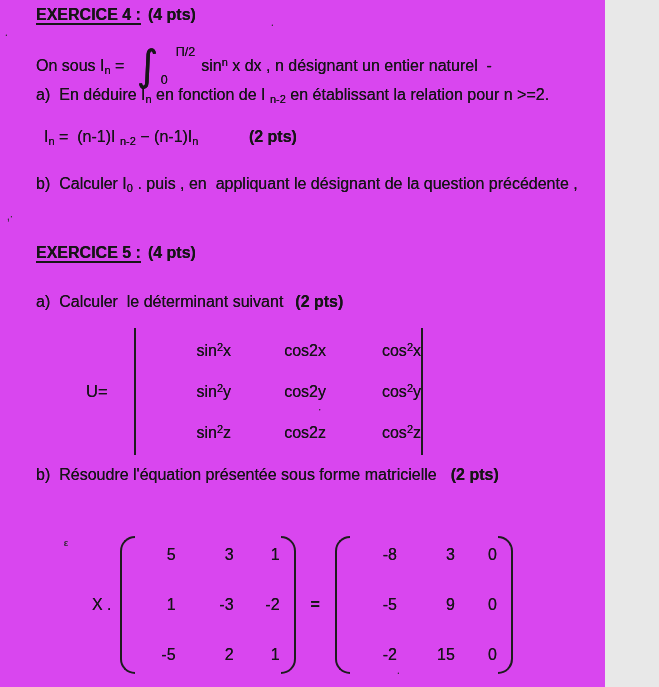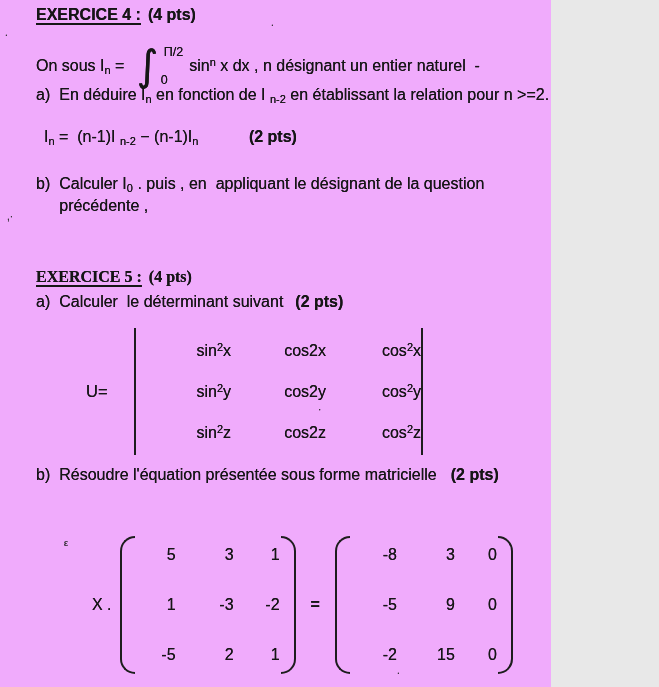--- a/index.html
+++ b/index.html
@@ -1,19 +1,19 @@
 <!DOCTYPE html>
 <html><head>
 <meta charset="utf-8">
 <style>
   html,body{margin:0;padding:0;background:#e8e8e8;}
   .page{
     position:relative;
-    width:551px;height:687px;
-    background:#f0abfc;
+    width:605px;height:687px;
+    background:#d946ef;
     font-family:"Liberation Sans", sans-serif;
     color:#161616;
     font-size:16px;
     overflow:hidden;
     text-shadow:0 0 0.5px rgba(0,0,0,.85);
   }
   .t{white-space:pre-wrap;}
   .b{font-weight:bold;text-align:right;}
   .u{text-decoration:underline;text-decoration-thickness:2px;text-underline-offset:3px;}
   .abs{position:absolute;}
@@ -21,21 +21,21 @@
   sup{font-size:11px;vertical-align:5px;line-height:0;}
 
   
   .heading{font-weight:bold;font-size:16px;}
   .heading .pts{margin-left:7px;}
 
   
   .pose{display:flex;align-items:center;}
   .int-sym{font-family:"DejaVu Sans", sans-serif;font-size:42px;font-weight:normal;line-height:46px;margin:0 2px 0 8px;}
   .int-lims{display:flex;flex-direction:column;justify-content:space-between;height:46px;font-size:12.5px;padding-top:2px;box-sizing:border-box;}
-  .int-lims .up{margin-left:3px;}
+  .int-lims .up{margin-left:15px;}
   .int-lims .lo{margin-left:0px;margin-bottom:2px;}
   .after-int{margin-left:6px;}
 
   .q-line{display:flex;align-items:baseline;}
   .q-label{margin-right:9px;}
   .indent2{padding-left:22px;}
   .lh{line-height:22px;}
 
   .rel-pts{margin-left:46px;}
   .b1-pts{margin-left:28px;}
@@ -102,21 +102,21 @@
     <span class="b rel-pts">(2 pts)</span>
   </div>
 
   <div class="abs lh" style="left:36px;top:173px;">
     <div class="q-line">
       <span class="q-label">b)</span>
       <span class="t"><span>Calculer I</span><sub>0</sub><span> . puis , en  appliquant le désignant de la question précédente ,</span></span>
     </div>
   </div>
 
-  <div class="abs heading" style="left:36px;top:268px;font-family:Liberation Serif, serif;">
+  <div class="abs heading" style="left:36px;top:244px;">
     <span class="u">EXERCICE 5 :</span><span class="pts">(4 pts)</span>
   </div>
 
   <div class="abs q-line" style="left:36px;top:293px;">
     <span class="q-label">a)</span>
     <span class="t">Calculer  le déterminant suivant</span>
     <span class="b a5-pts">(2 pts)</span>
   </div>
 
   <div class="abs det-block" style="left:86px;top:328px;">

